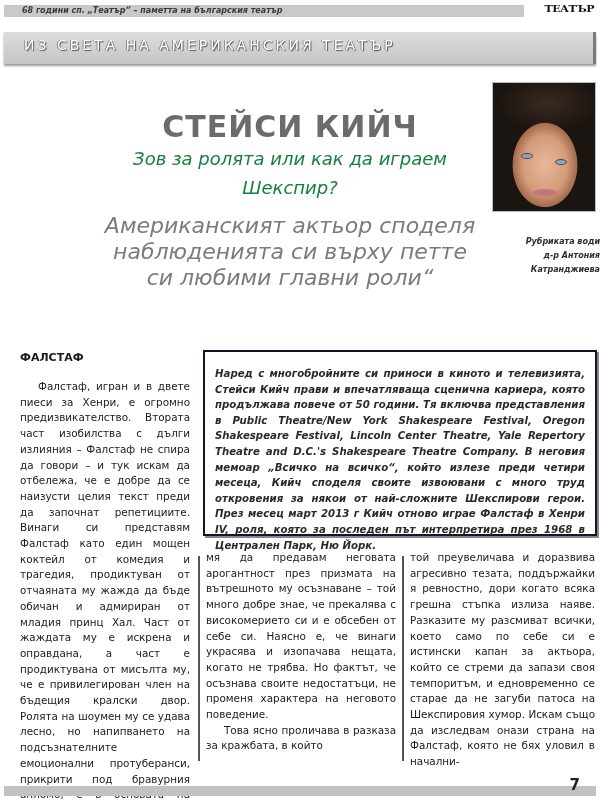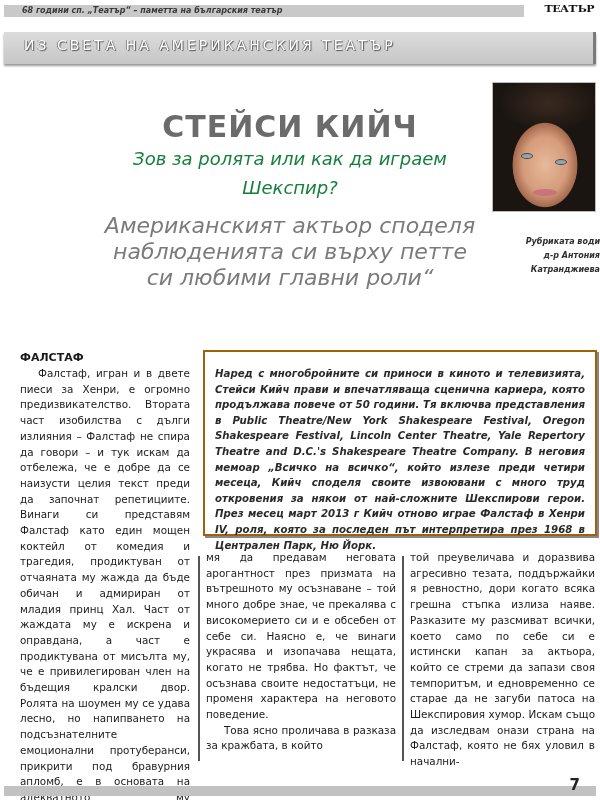--- a/index.html
+++ b/index.html
@@ -24,26 +24,26 @@
       linear-gradient(#2a1f18, #4a3126 60%, #8a5a44);
     border: 1px solid #bbb; overflow: hidden; }
   .eye { position: absolute; width: 12px; height: 6px; border-radius: 50%; background: #8aa7b9; border: 1px solid #5a4133; }
   .lips { position: absolute; left: 40px; top: 106px; width: 24px; height: 7px; border-radius: 50%; background: #c9737a; }
   .caption { position: absolute; left: 478px; top: 235px; width: 122px; text-align: right; font-size: 8px; font-style: italic; font-weight: bold; color: #2f2f2f; line-height: 14px; }
 
   .col { position: absolute; font-size: 10.4px; line-height: 15.7px; text-align: justify; }
   .col p { text-indent: 0; }
   .col .indent { text-indent: 18px; }
   .col1 { left: 20px; top: 350px; width: 170px; }
-  .col1 h3 { font-size: 11px; font-weight: bold; line-height: 15px; margin-bottom: 1px; }
+  .col1 h3 { font-size: 11px; font-weight: bold; line-height: 15px; margin-bottom: 14px; }
   .col2 { left: 206px; top: 550px; width: 190px; }
   .col3 { left: 410px; top: 550px; width: 185px; }
   .vrule { position: absolute; width: 2px; background: #555; }
 
-  .box { position: absolute; left: 203px; top: 350px; width: 394px; height: 186px; border: 2px solid #a16207; box-shadow: 2px 2px 0 #888; padding: 14px 10px 8px 10px; }
+  .box { position: absolute; left: 203px; top: 350px; width: 394px; height: 186px; border: 2px solid #0f172a; box-shadow: 2px 2px 0 #888; padding: 14px 10px 8px 10px; }
   .box p { font-size: 10.2px; font-style: italic; font-weight: bold; color: #2a2a2a; line-height: 15.6px; text-align: justify; }
 
   .bottombar { position: absolute; left: 4px; top: 786px; width: 592px; height: 10px; background: #c2c2c2; }
   .page-num { position: absolute; right: 20px; top: 776px; font-size: 15px; font-weight: bold; color: #222; }
 </style>
 </head>
 <body>
 
 <div class="topbar"></div>
 <div class="topbar-text">68 години сп. „Театър“ – паметта на българския театър</div>

